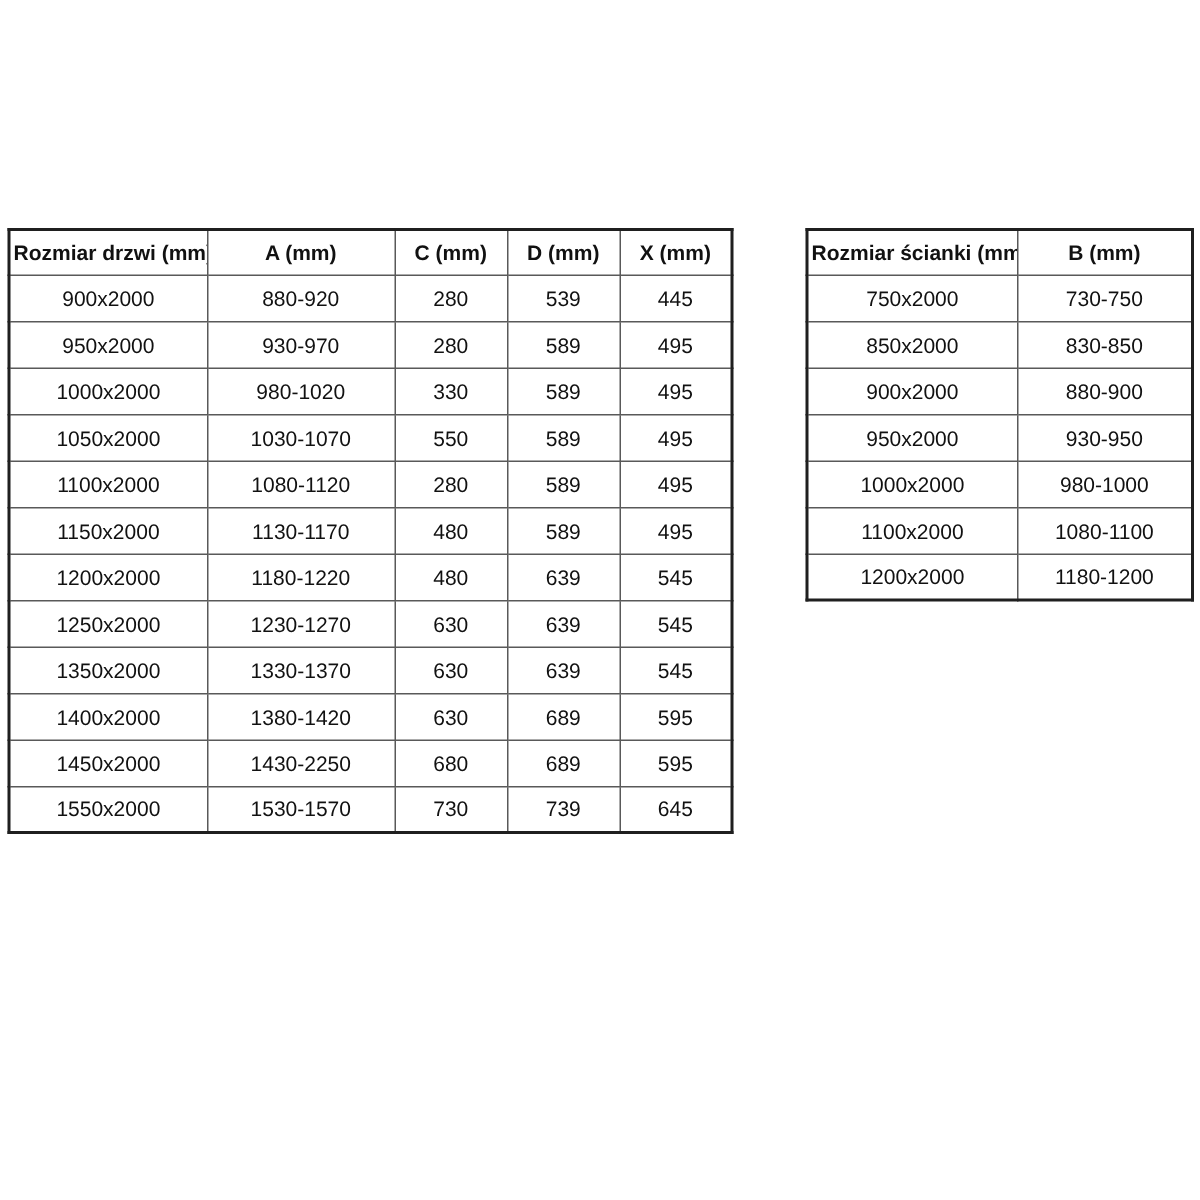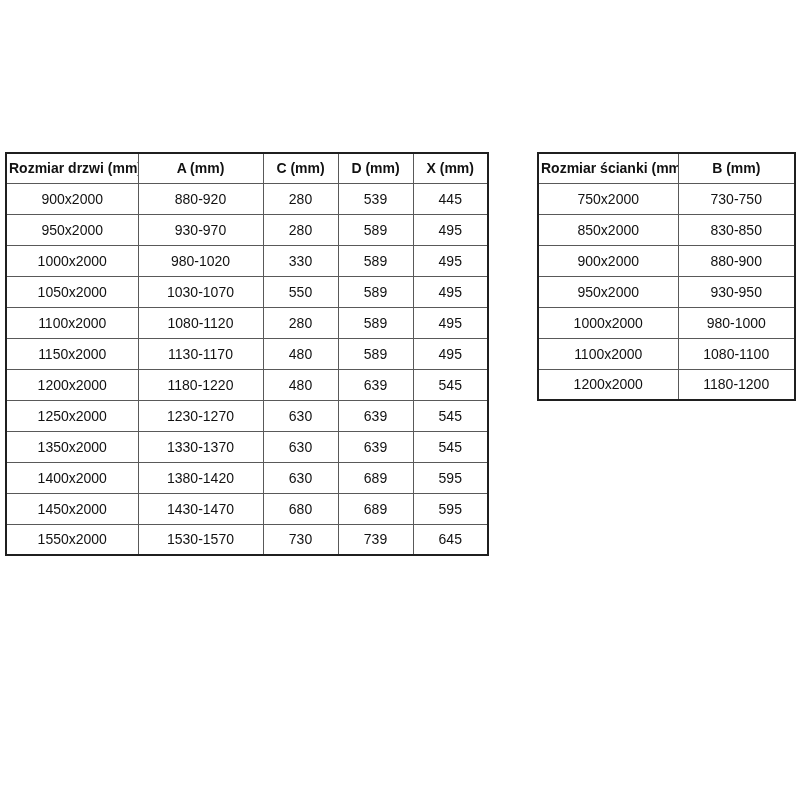--- a/index.html
+++ b/index.html
@@ -146,21 +146,21 @@
         </tr>
         <tr>
           <td>1400x2000</td>
           <td>1380-1420</td>
           <td>630</td>
           <td>689</td>
           <td>595</td>
         </tr>
         <tr>
           <td>1450x2000</td>
-          <td>1430-1470</td>
+          <td>1430-2250</td>
           <td>680</td>
           <td>689</td>
           <td>595</td>
         </tr>
         <tr>
           <td>1550x2000</td>
           <td>1530-1570</td>
           <td>730</td>
           <td>739</td>
           <td>645</td>

